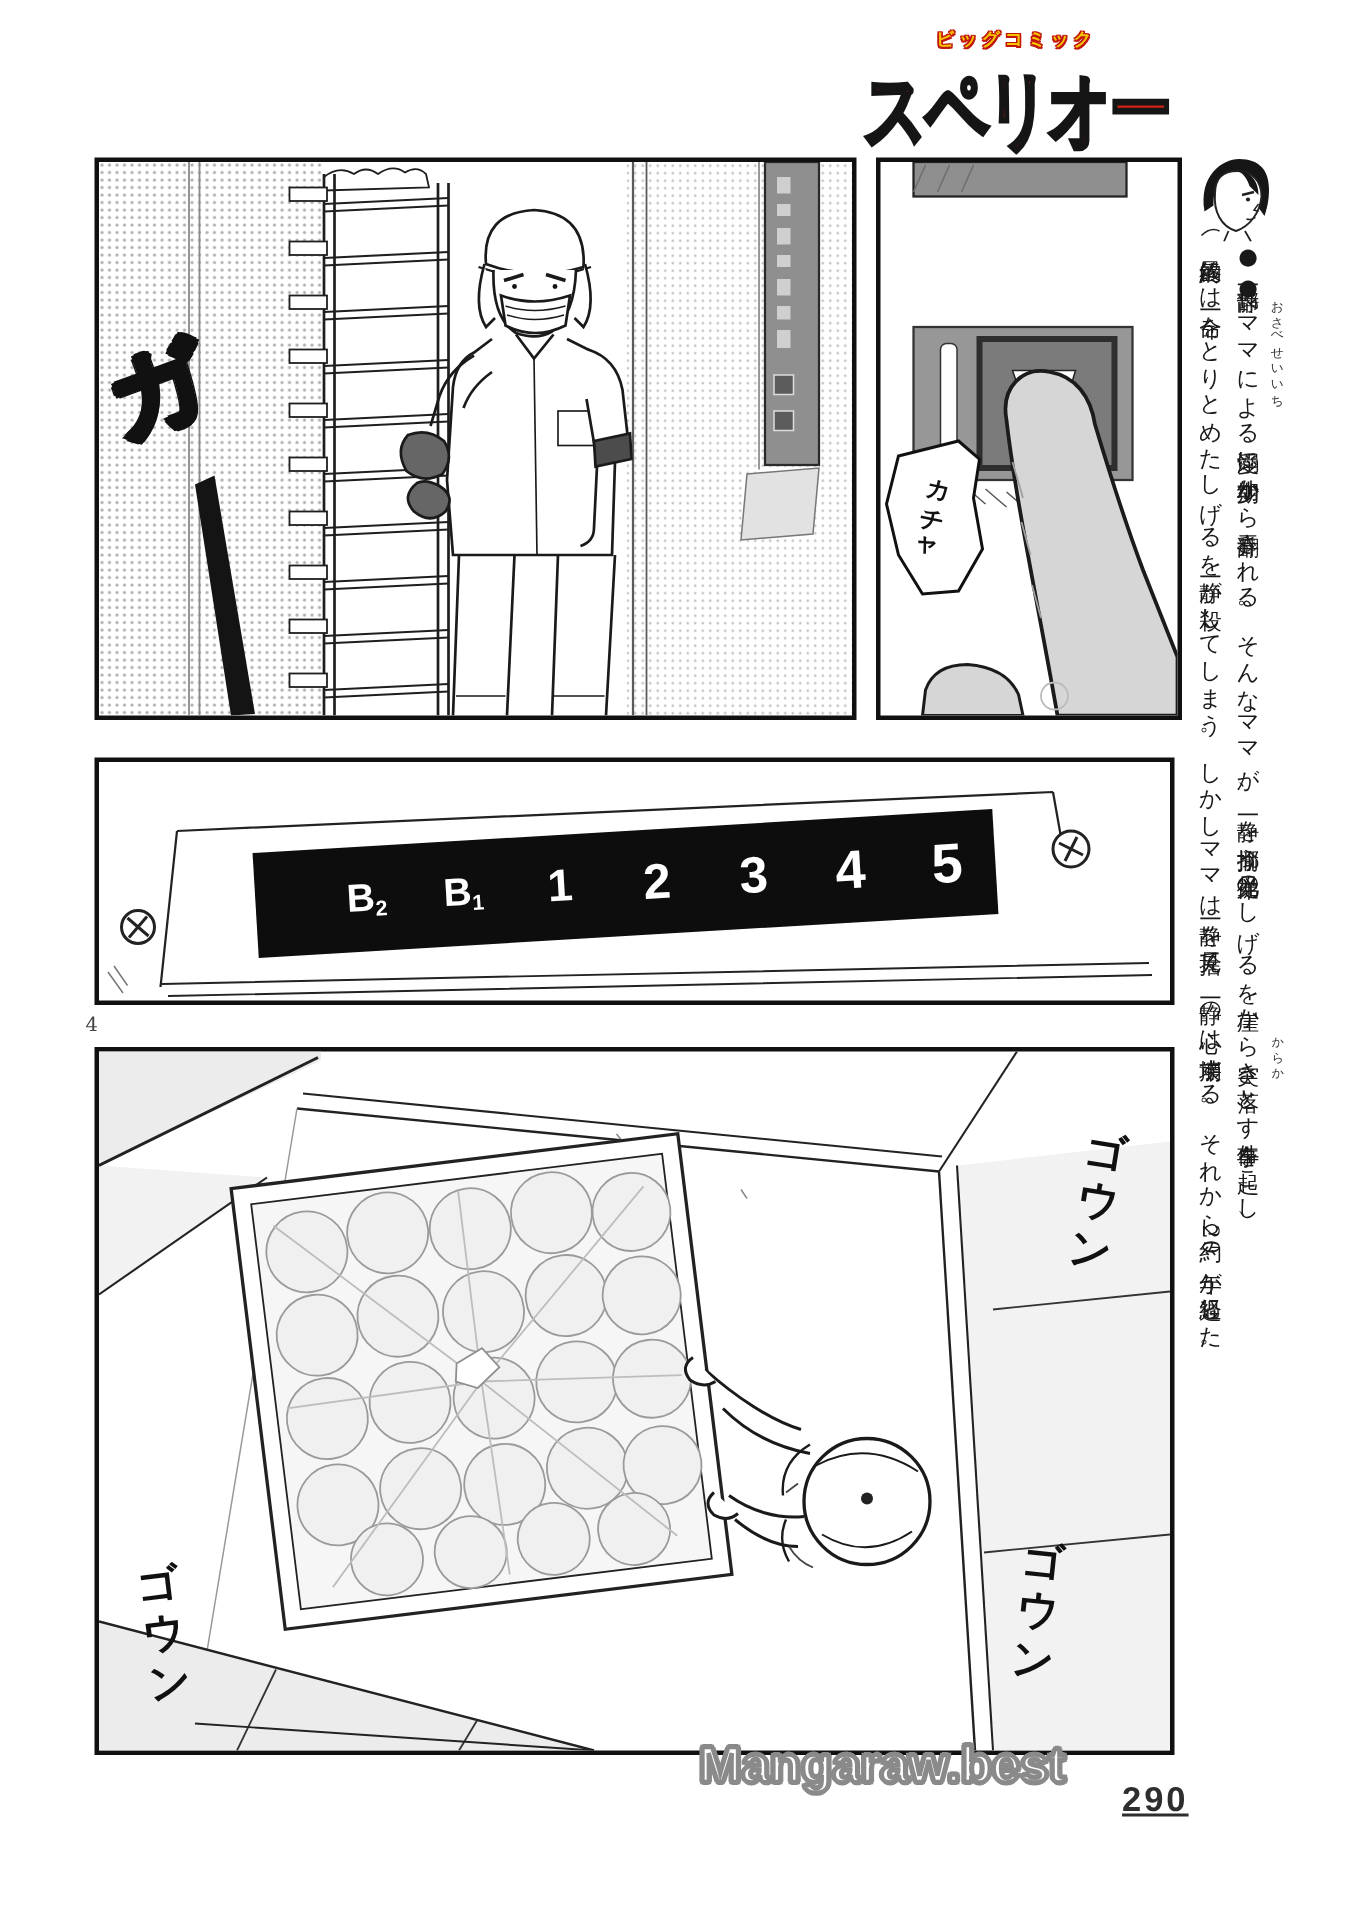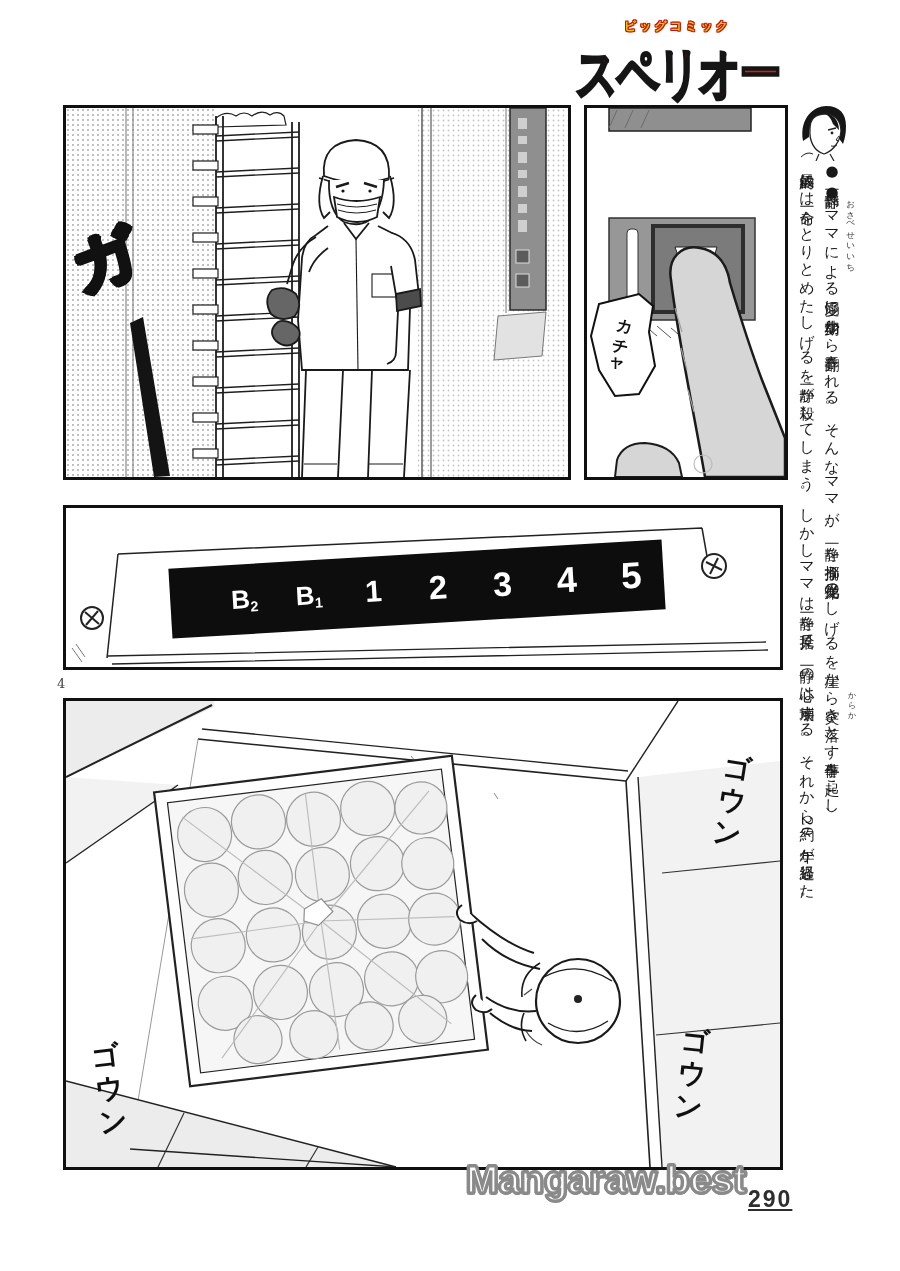--- a/index.html
+++ b/index.html
@@ -58,21 +58,21 @@
   .side-text p{margin:0;}
   .furi{position:absolute;writing-mode:vertical-rl;text-orientation:upright;
       font-family:"DejaVu Serif","Liberation Serif",serif;color:#333;}
   #furi-name{left:845px;top:194px;font-size:8.5px;letter-spacing:1px;}
   #furi-karaka{left:845px;top:686px;font-size:8px;letter-spacing:1px;}
   .head-icon{position:absolute;left:797px;top:103px;width:52px;height:58px;}
 
   
   .page-label{position:absolute;left:57px;top:676px;font-size:13px;color:#444;
       font-family:"DejaVu Serif",serif;}
-  .watermark{position:absolute;left:466px;top:1158px;font-size:39px;font-weight:900;color:#fff;
+  .watermark{position:absolute;left:466px;top:1158px;font-size:34px;font-weight:900;color:#fff;
       letter-spacing:0px;-webkit-text-stroke:3px #8a8a8a;
       text-shadow:-2px 0 #8a8a8a,2px 0 #8a8a8a,0 -2px #8a8a8a,0 2px #8a8a8a;z-index:9;}
   .printed-page{position:absolute;left:748px;top:1186px;font-size:23px;font-weight:600;
       color:#2e2e2e;letter-spacing:2px;z-index:10;text-decoration:underline;}
 </style>
 </head>
 <body>
 
 <div id="page">
 

